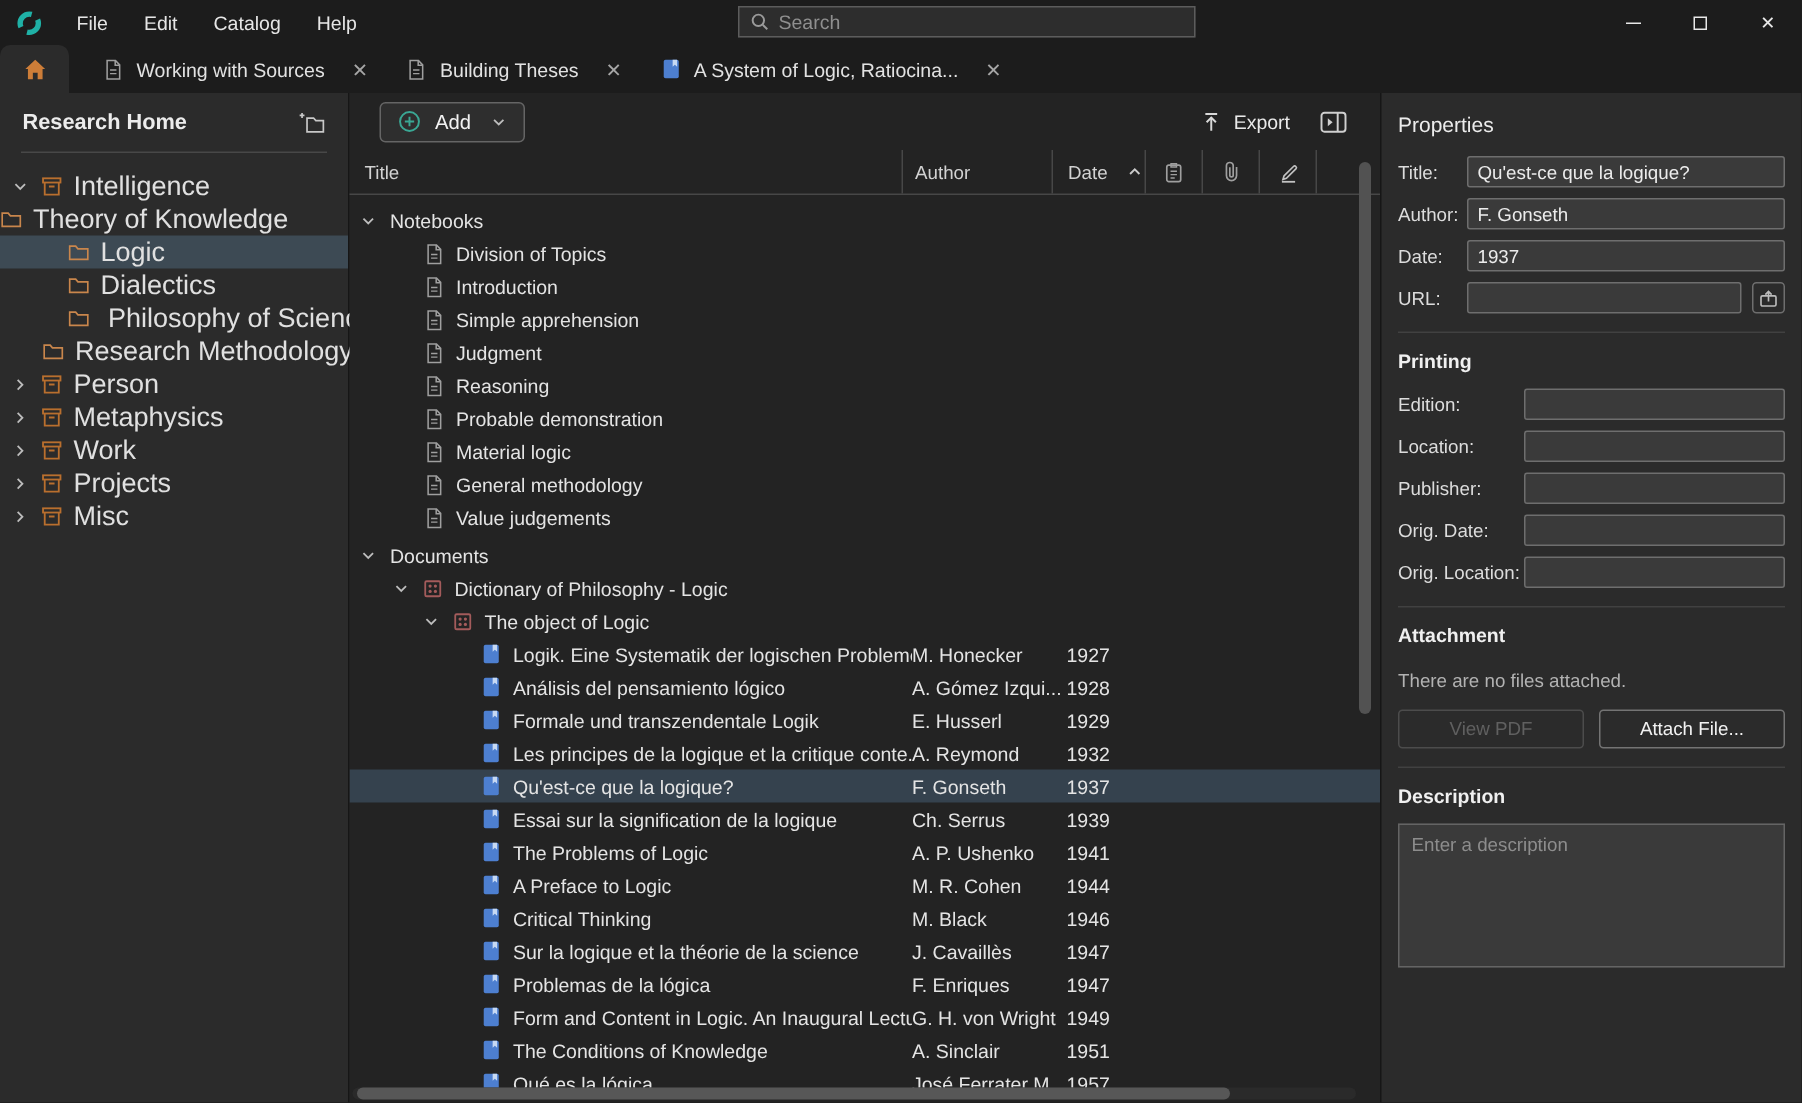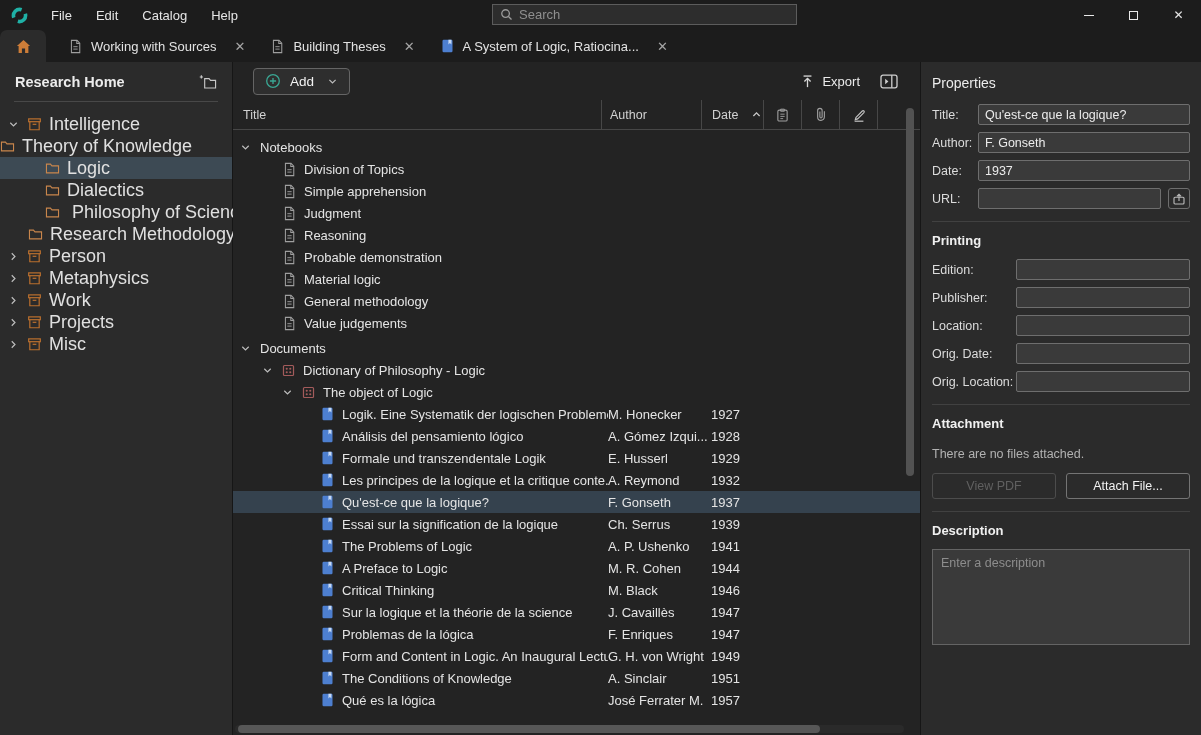--- a/index.html
+++ b/index.html
@@ -410,20 +410,34 @@
           </div>
           <div class="row note">
             <div class="c-title" style="padding-left: 50px;">
               <span class="ic">
                 <svg width="13" height="15" viewBox="0 0 14 16">
                   <path d="M2.6 1.4h6l3 3.1v10.1H2.6z" fill="none" stroke="#9f9f9f" stroke-width="1.1"></path>
                   <path d="M8.4 1.4v3.3h3.2" fill="none" stroke="#9f9f9f" stroke-width="1.1"></path>
                   <path d="M4.7 8.2h4.6M4.7 10.8h4.6" stroke="#9f9f9f" stroke-width="1"></path>
                 </svg>
               </span>
+              <span>Introduction</span>
+            </div>
+            <div class="c-author"></div>
+            <div class="c-date"></div>
+          </div>
+          <div class="row note">
+            <div class="c-title" style="padding-left: 50px;">
+              <span class="ic">
+                <svg width="13" height="15" viewBox="0 0 14 16">
+                  <path d="M2.6 1.4h6l3 3.1v10.1H2.6z" fill="none" stroke="#9f9f9f" stroke-width="1.1"></path>
+                  <path d="M8.4 1.4v3.3h3.2" fill="none" stroke="#9f9f9f" stroke-width="1.1"></path>
+                  <path d="M4.7 8.2h4.6M4.7 10.8h4.6" stroke="#9f9f9f" stroke-width="1"></path>
+                </svg>
+              </span>
               <span>Simple apprehension</span>
             </div>
             <div class="c-author"></div>
             <div class="c-date"></div>
           </div>
           <div class="row note">
             <div class="c-title" style="padding-left: 50px;">
               <span class="ic">
                 <svg width="13" height="15" viewBox="0 0 14 16">
                   <path d="M2.6 1.4h6l3 3.1v10.1H2.6z" fill="none" stroke="#9f9f9f" stroke-width="1.1"></path>
@@ -777,25 +791,25 @@
       </div>
 
       <div class="divider"></div>
       <div class="r-head">Printing</div>
       <div id="printing-fields">
           <div class="p-row pr">
             <span class="p-label">Edition:</span>
             <input class="tinput" style="">
           </div>
           <div class="p-row pr">
+            <span class="p-label">Location:</span>
+            <input class="tinput" style="">
+          </div>
+          <div class="p-row pr">
             <span class="p-label">Publisher:</span>
-            <input class="tinput" style="">
-          </div>
-          <div class="p-row pr">
-            <span class="p-label">Location:</span>
             <input class="tinput" style="">
           </div>
           <div class="p-row pr">
             <span class="p-label">Orig. Date:</span>
             <input class="tinput" style="">
           </div>
           <div class="p-row pr">
             <span class="p-label">Orig. Location:</span>
             <input class="tinput" style="">
           </div>

